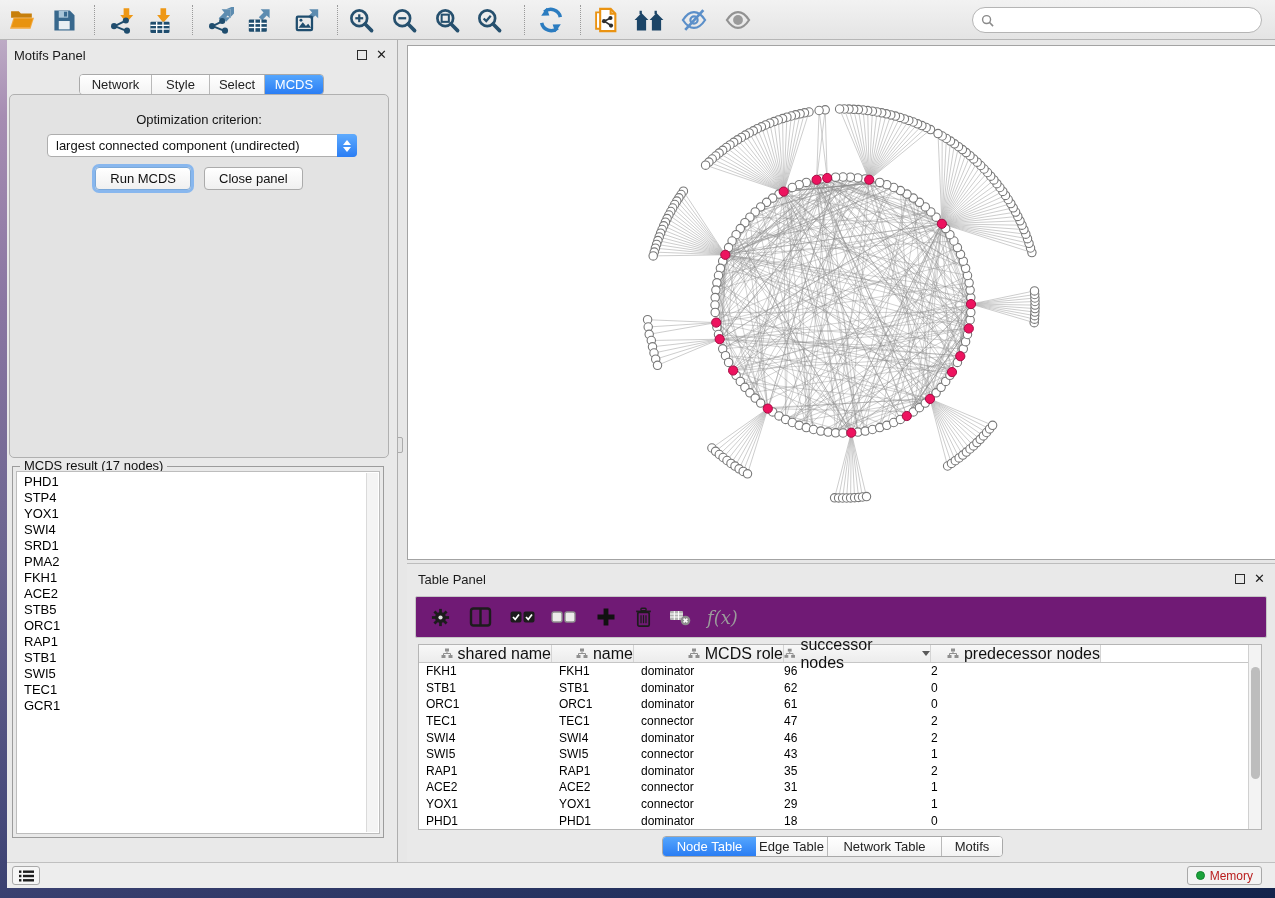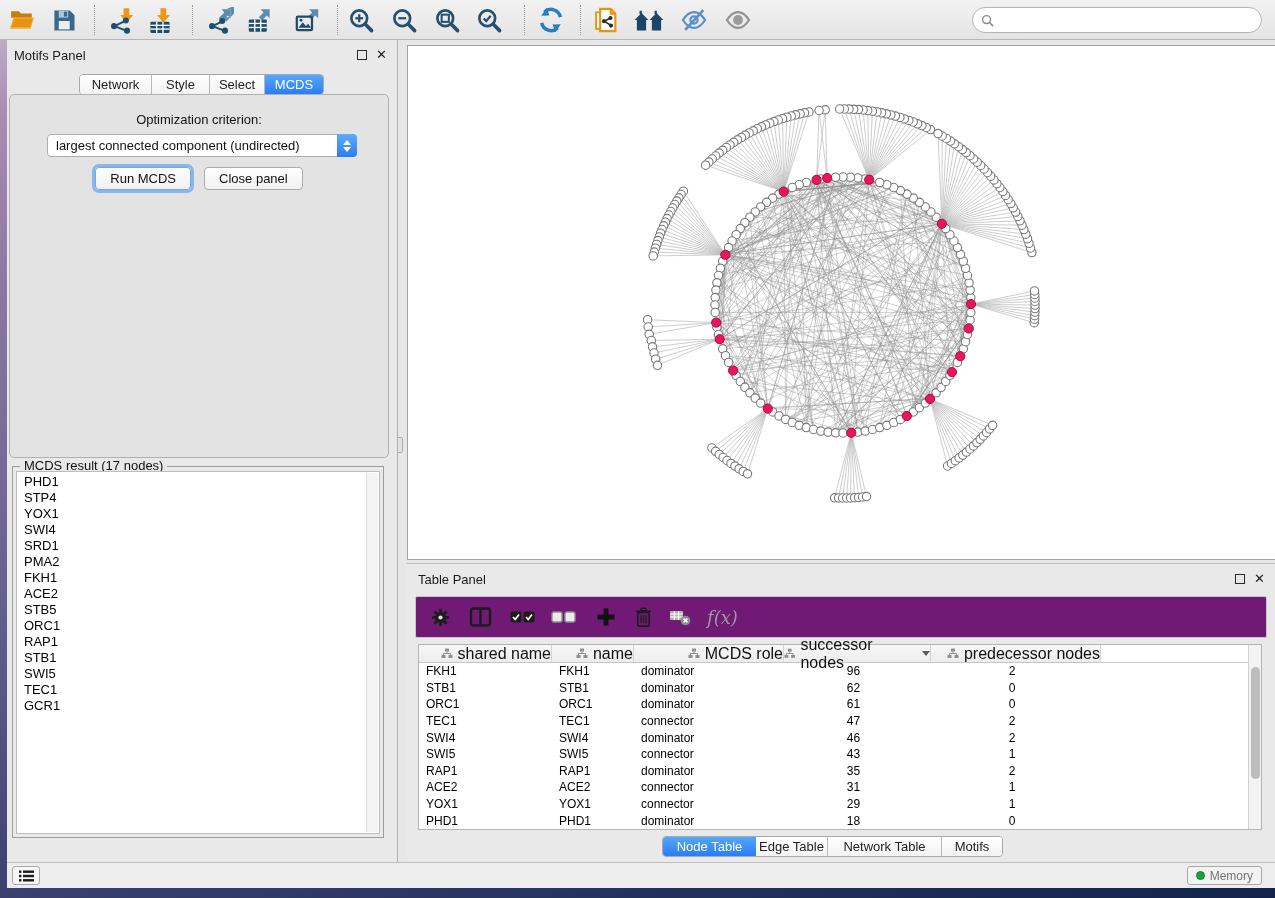--- a/index.html
+++ b/index.html
@@ -59,31 +59,31 @@
   .tp-toolbar { position:absolute; left:8px; top:32px; width:852px; height:42px; background:#701a75; border:1px solid #c6c6c6; border-radius:2px; display:flex; align-items:center; }
   .tp-ic { display:flex; align-items:center; justify-content:center; }
   .fx { font-family:"DejaVu Serif","Liberation Serif",serif; font-style:italic; font-size:18px; color:#9b9b9b; }
   .tbl { position:absolute; left:11px; top:80px; width:844px; height:186px; background:#fff; border:1px solid #b5b5b5; }
   .tbl-head { display:flex; height:18px; background:linear-gradient(#f8f8f8,#ececec); border-bottom:1px solid #c6c6c6; }
   .th { display:flex; align-items:center; justify-content:flex-end; gap:5px; font-size:16px; color:#111; border-right:1px solid #d4d4d4; background:linear-gradient(#f8f8f8,#ececec); }
   .th-filler { flex:1; background:#fff; border-right:none; }
   .sort-dn { width:0; height:0; border-left:4px solid transparent; border-right:4px solid transparent; border-top:5px solid #5a5a5a; margin-left:2px; }
   .tr { display:flex; height:16.6px; align-items:center; }
   .td { font-size:12px; color:#000; padding-left:7px; overflow:hidden; white-space:nowrap; }
-  .td.num { text-align:center; padding-left:0; padding-right:8px; }
+  .td.num { text-align:left; padding-left:0; padding-right:8px; }
   .vscroll { position:absolute; right:0; top:0; bottom:0; width:13px; background:#f3f3f3; border-left:1px solid #d0d0d0; }
   .vscroll .thumb { position:absolute; left:1.5px; top:22px; width:9px; height:112px; background:#bdbdbd; border-radius:5px; }
   #bottom-tabs { left:255px; top:272px; }
   #bottom-tabs .seg { font-size:13px; }
   
   .status-bar { position:absolute; left:7px; top:862px; width:1268px; height:26px; background:#ededed; border-top:1px solid #c0c0c0; z-index:5; }
   .sb-left-btn { position:absolute; left:5px; top:3px; width:28px; height:19px; background:#f6f6f6; border:1px solid #a9a9a9; border-radius:3px; display:flex; align-items:center; justify-content:center; }
   .sb-memory { position:absolute; right:13px; top:3px; height:19px; padding:0 8px; background:#f3f3f3; border:1px solid #a9a9a9; border-radius:3px; display:flex; align-items:center; gap:5px; }
   .mem-dot { width:9px; height:9px; border-radius:50%; background:#1ba33b; border:1px solid #12842e; }
-  .sb-memory span.lbl { font-size:12px; color:#737373; }
+  .sb-memory span.lbl { font-size:12px; color:#b91c1c; }
 </style>
 </head>
 <body>
 
 <div class="toolbar">
   <div class="tbtn" style="left:5px">
     <svg width="28" height="24" viewBox="0 0 24 22">
         <path fill="#c77f0b" d="M2 3h7l2 2h10v4H2z"></path>
         <path fill="#f3a83d" d="M1 19l3.2-10H23l-3.2 10z"></path>
         <path fill="#e8930f" d="M2.4 17.5 5 9.8h16.8L19.3 17.5z"></path>

